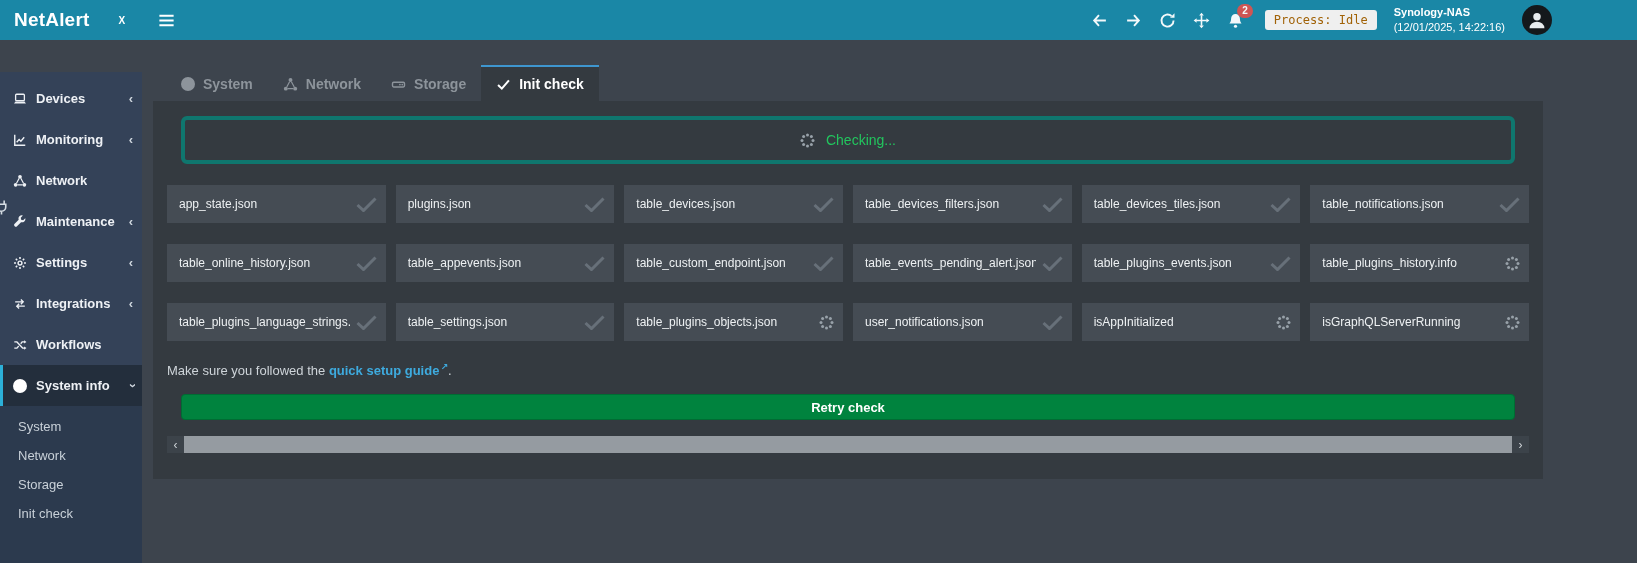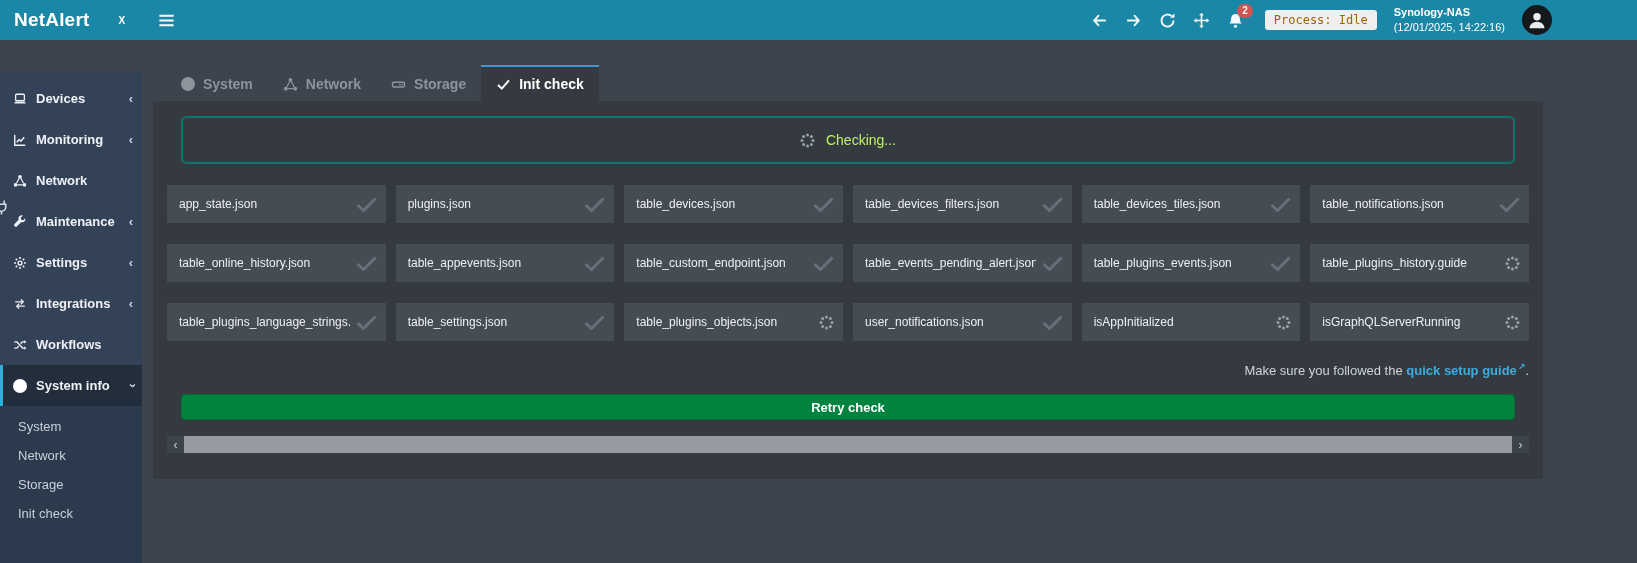--- a/index.html
+++ b/index.html
@@ -56,36 +56,36 @@
   
   .main { flex:1; background:#3d444d; padding:25px 94px 0 11px; min-width:0; }
   .tabs { display:flex; margin-left:13px; }
   .tab { display:flex; align-items:center; gap:8px; height:36px; padding:0 15px;
     color:#8d949b; font-size:14px; font-weight:bold; cursor:pointer; border-top:2px solid transparent; }
   .tab svg { width:15px; height:15px; }
   .tab .info-badge { background:#8d949b; color:#3d444d; }
   .tab.active { background:#343a40; color:#fff; border-top:2px solid #3e96cf; }
 
   .panel { background:#343a40; padding:15px 14px 26px; }
-  .checking-box { border:2px solid #0f766e; border-radius:6px; height:48px; margin:0 14px 21px;
-    display:flex; align-items:center; justify-content:center; gap:10px; color:#bef264; font-size:14px; }
+  .checking-box { border:4px solid #0f766e; border-radius:6px; height:48px; margin:0 14px 21px;
+    display:flex; align-items:center; justify-content:center; gap:10px; color:#22c55e; font-size:14px; }
 
   .dots { width:16px; height:16px; position:relative; flex:0 0 auto; color:#98a1a9; }
   .dots::after { content:""; position:absolute; left:6.5px; top:6.5px; width:3px; height:3px; border-radius:50%;
     box-shadow:0 -5.5px 0 0, 3.9px -3.9px 0 0, 5.5px 0 0 0, 3.9px 3.9px 0 0,
                0 5.5px 0 0, -3.9px 3.9px 0 0, -5.5px 0 0 0, -3.9px -3.9px 0 0; }
 
   .tile-grid { display:grid; grid-template-columns:repeat(6, minmax(0,1fr)); gap:21px 10px; }
   .tile { background:#454c54; height:38px; display:flex; align-items:center; gap:6px;
     padding:0 9px 0 12px; color:#eef1f3; font-size:12px; min-width:0; }
   .tile-label { flex:1; min-width:0; white-space:nowrap; overflow:hidden; }
   .tile .check { margin-left:auto; color:#6e7780; opacity:0.85; display:flex; flex:0 0 auto; }
   .tile .dots { margin-left:auto; }
 
-  .guide { text-align:right; color:#ced4d9; font-size:13px; margin:21px 0 16px; }
+  .guide { text-align:left; color:#ced4d9; font-size:13px; margin:21px 0 16px; }
   .guide a { color:#3eabdf; cursor:pointer; text-decoration:none; font-weight:bold; }
   .guide a sup { font-size:9px; margin-left:1px; }
 
   .retry { display:block; width:calc(100% - 28px); margin:0 14px; height:26px; background:#00833e;
     border:1px solid #006c33; border-radius:4px; color:#fff; font-weight:bold; font-size:13px;
     cursor:pointer; font-family:inherit; }
 
   .hscroll { margin-top:16px; height:17px; display:flex; }
   .hs-btn { width:17px; flex:0 0 auto; background:#3c434a; color:#cfd4d8; display:flex; align-items:center;
     justify-content:center; font-size:12px; cursor:pointer; }
@@ -365,21 +365,21 @@
             </div>
             <div class="tile" data-status="ok">
               <span class="tile-label">table_plugins_events.json</span>
               <span class="check">
                 <svg width="21" height="15" viewBox="0 0 21 15">
                   <path d="M1.5 8 7.5 13.5 19.5 1.5" stroke="currentColor" stroke-width="3" fill="none"></path>
                 </svg>
               </span>
             </div>
             <div class="tile" data-status="pending">
-              <span class="tile-label">table_plugins_history.guide</span>
+              <span class="tile-label">table_plugins_history.info</span>
               <span class="dots"></span>
             </div>
             <div class="tile" data-status="ok">
               <span class="tile-label">table_plugins_language_strings.json</span>
               <span class="check">
                 <svg width="21" height="15" viewBox="0 0 21 15">
                   <path d="M1.5 8 7.5 13.5 19.5 1.5" stroke="currentColor" stroke-width="3" fill="none"></path>
                 </svg>
               </span>
             </div>

